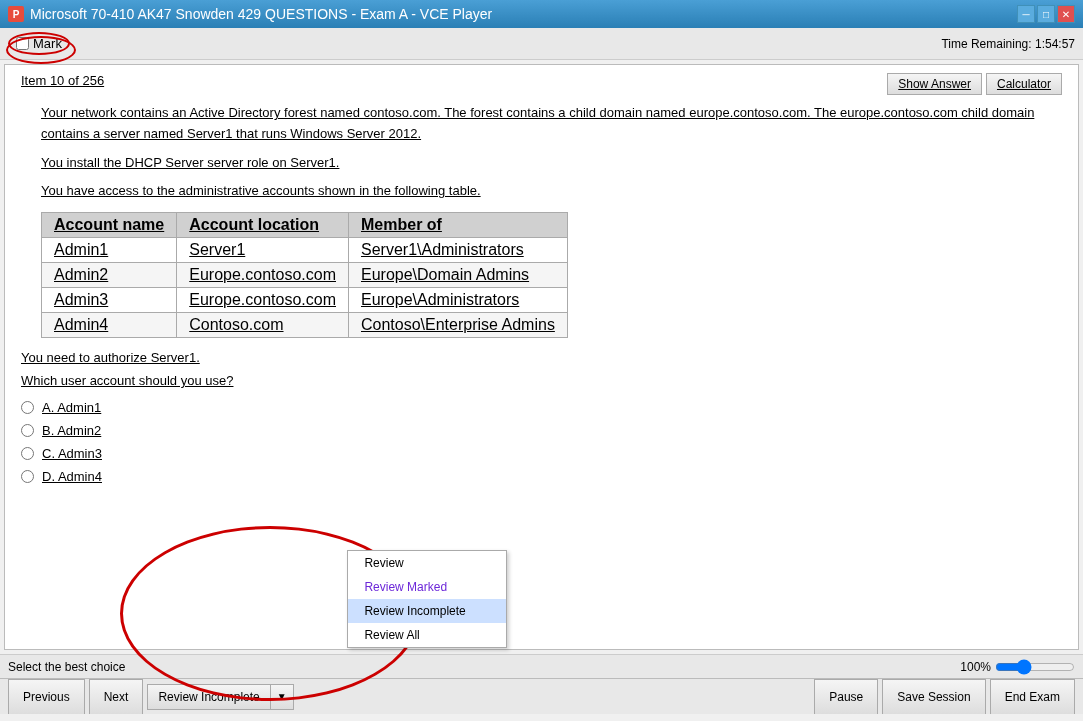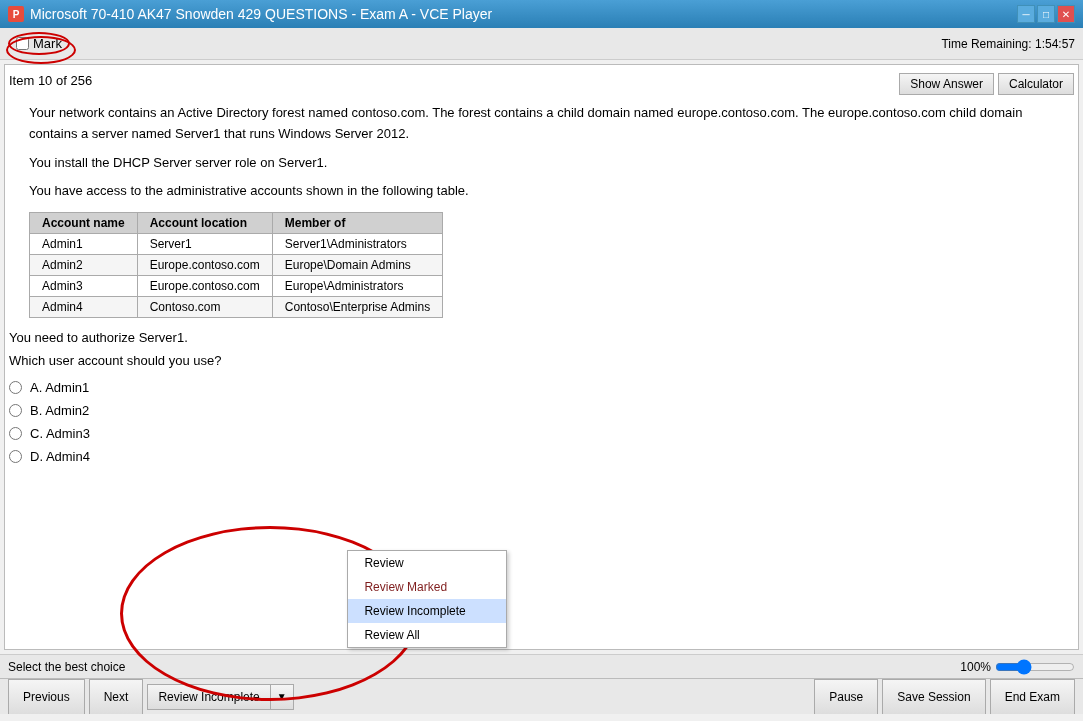--- a/index.html
+++ b/index.html
@@ -61,22 +61,23 @@
       font-size: 12px;
     }
 
     
     #main {
       background: white;
       margin: 4px;
       border: 1px solid #bbb;
       height: calc(100vh - 28px - 32px - 10px - 65px);
       overflow-y: auto;
-      padding: 8px 4px;
+      padding: 8px 16px;
       position: relative;
+      text-decoration: underline;
     }
 
     #question-header {
       display: flex;
       justify-content: space-between;
       align-items: flex-start;
       margin-bottom: 8px;
     }
     #question-number { font-size: 13px; }
     #header-buttons { display: flex; gap: 4px; }
@@ -89,21 +90,21 @@
       font-size: 12px;
     }
 
     #question-text { line-height: 1.6; margin-bottom: 10px; }
     #question-text p { margin-bottom: 8px; margin-left: 20px; }
 
     
     #account-table {
       border-collapse: collapse;
       margin: 8px 0 12px 20px;
-      font-size: 12px;
+      font-size: 16px;
     }
     #account-table th, #account-table td {
       border: 1px solid #aaa;
       padding: 3px 12px;
       text-align: left;
     }
     #account-table th {
       background: #d0d0d0;
       font-weight: bold;
     }
@@ -199,21 +200,21 @@
       min-width: 160px;
       z-index: 100;
       box-shadow: 2px 2px 4px rgba(0,0,0,0.2);
     }
     .dropdown-item {
       padding: 5px 16px;
       cursor: pointer;
       font-size: 12px;
     }
     .dropdown-item.selected { background: #cce0ff; font-weight: normal; }
-    .dropdown-item.disabled { color: #7f1d1d; cursor: default; }
+    .dropdown-item.disabled { color: #6d28d9; cursor: default; }
 
     
     #red-circle {
       position: absolute;
       bottom: 20px;
       left: 120px;
       width: 300px;
       height: 175px;
       border: 3px solid #cc0000;
       border-radius: 50%;

